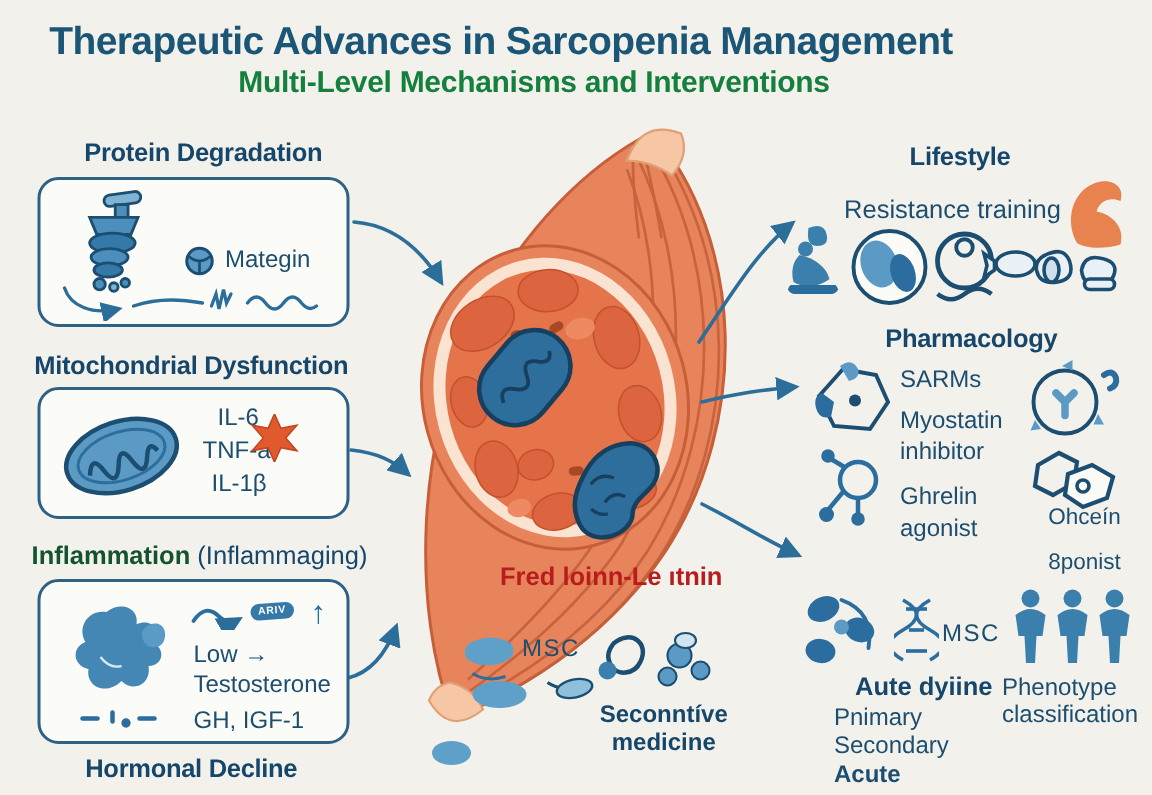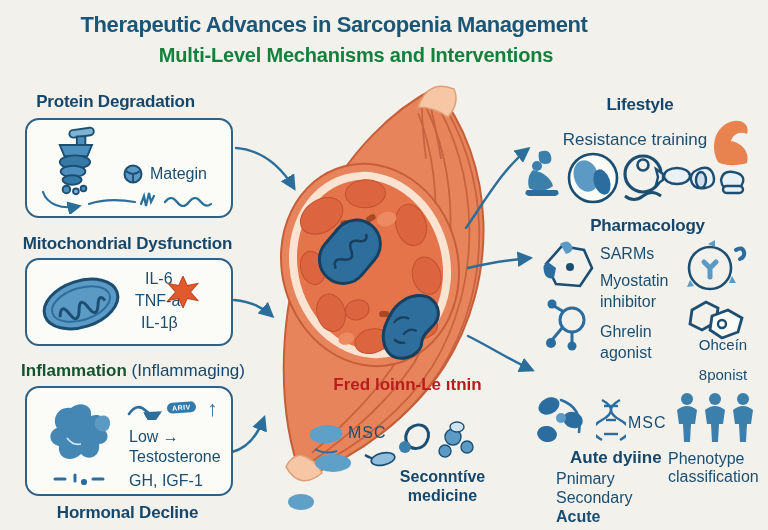--- a/index.html
+++ b/index.html
@@ -5,21 +5,21 @@
   html,body{margin:0;padding:0;}
   .canvas{
     position:relative;width:768px;height:530px;overflow:hidden;
     background:#F2F1EC;
     font-family:"Liberation Sans", sans-serif;
     color:#1C4E70;
   }
   .abs{position:absolute;}
   .title{
     width:668px;text-align:center;top:12px;left:0;
-    font-size:22px;font-weight:bold;color:#1C5677;letter-spacing:-0.4px;
+    font-size:26px;font-weight:bold;color:#1C5677;letter-spacing:-0.4px;
   }
   .subtitle{
     width:712px;text-align:center;top:44px;left:0;
     font-size:20px;font-weight:bold;color:#15803d;letter-spacing:-0.2px;
   }
   .sec-h{font-size:17px;font-weight:bold;color:#16476B;text-align:center;letter-spacing:-0.2px;}
   .card{
     border:2px solid #2D6186;border-radius:14px;background:#FBFBF8;
     box-sizing:border-box;
   }
@@ -112,21 +112,21 @@
       <path d="M236,148 C262,150 280,165 294,188" marker-end="url(#ah)"></path>
       <path d="M234,300 C252,302 262,307 272,316" marker-end="url(#ah)"></path>
       <path d="M232,452 C248,448 258,434 264,418" marker-end="url(#ah)"></path>
       <path d="M466,228 C488,196 504,168 528,149" marker-end="url(#ah)"></path>
       <path d="M468,268 C492,262 508,260 530,258" marker-end="url(#ah)"></path>
       <path d="M468,336 C492,348 510,360 532,370" marker-end="url(#ah)"></path>
       <path d="M203,295 C213,305 212,320 201,330" marker-end="url(#ah)"></path>
     </g>
   </svg>
 
-  <div class="abs sec-h" style="left:8px;top:92px;width:215px;">Protein Degradation</div>
+  <div class="abs sec-h" style="left:28px;top:92px;width:215px;">Protein Degradation</div>
   <div class="abs card" style="left:25px;top:118px;width:208px;height:100px;">
     <svg class="abs" style="left:12px;top:6px;" width="70" height="72" viewBox="0 0 70 76">
       <g stroke="#1C4E72" stroke-width="2">
         <rect x="30" y="3" width="26" height="8" rx="4" fill="#7FB3D4" transform="rotate(-8 43 7)"></rect>
         <path d="M38,11 h9 v9 h-9 z" fill="#4D8FBC"></path>
         <path d="M20,20 h34 l-5,12 h-24 z" fill="#4D8FBC"></path>
         <ellipse cx="36" cy="38" rx="16" ry="7" fill="#3579A8"></ellipse>
         <ellipse cx="34" cy="48" rx="13" ry="6" fill="#4D8FBC"></ellipse>
         <ellipse cx="33" cy="57" rx="10" ry="5" fill="#3579A8"></ellipse>
         <circle cx="27" cy="67" r="4" fill="#4D8FBC"></circle>

